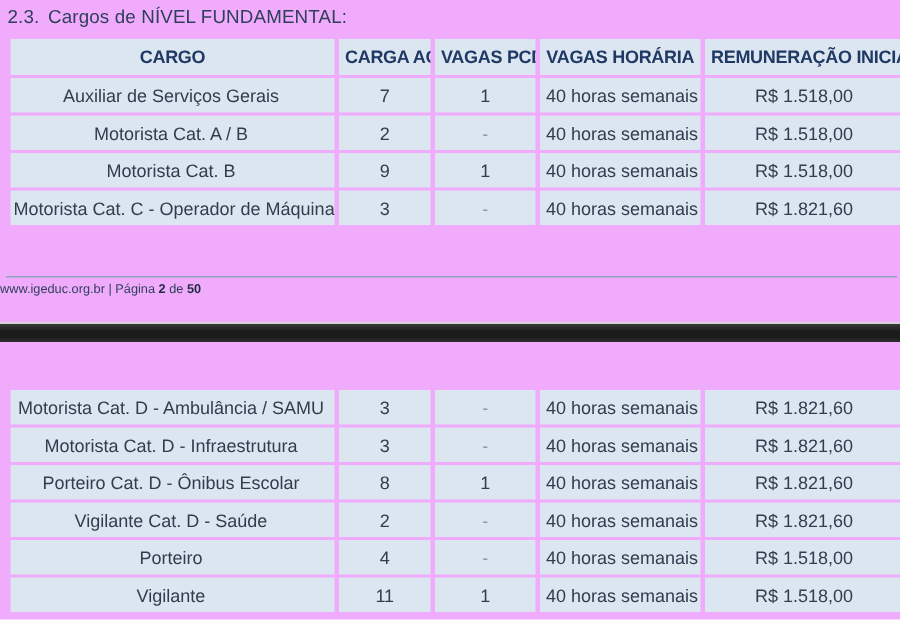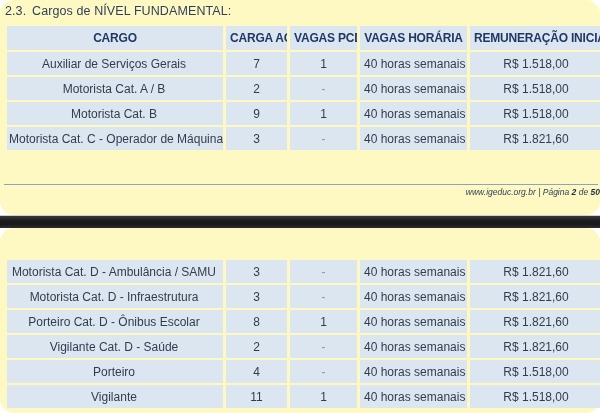--- a/index.html
+++ b/index.html
@@ -1,19 +1,19 @@
 <!DOCTYPE html>
 <html><head>
   <meta charset="utf-8">
   <style>
     * { margin: 0; padding: 0; box-sizing: border-box; }
     html, body { width: 600px; height: 413px; overflow: hidden; background: #ffffff; }
     body { font-family: "Liberation Sans", "DejaVu Sans", sans-serif; color: #2b3c52; position: relative; }
 
-    .page { position: absolute; left: 0; width: 600px; background: #fef9c3; border-radius: 14px; }
+    .page { position: absolute; left: 0; width: 600px; background: #f0abfc; }
     .page-top { top: 0; height: 215px; }
     .page-bottom { top: 228px; height: 185px; }
 
     .section-heading {
       position: absolute; left: 5px; top: 4px;
       font-size: 12.5px; color: #2e3f5a; letter-spacing: 0.1px;
     }
     .section-heading .num { display: inline-block; width: 27px; }
 
     table.jobs {
@@ -46,21 +46,21 @@
     col.c3 { width: 67px; }
     col.c4 { width: 107px; }
     col.c5 { width: 132px; }
 
     .footer-rule {
       position: absolute; left: 4px; width: 594px; top: 184px;
       height: 1px; background: #8ea3bd;
     }
     .footer-text {
       position: absolute; left: 0; width: 600px; top: 187px;
-      text-align: right; font-size: 8.5px; color: #2e3f5a; font-style: italic;
+      text-align: left; font-size: 8.5px; color: #2e3f5a;
     }
     .footer-text b { font-weight: bold; color: #1f2d44; }
 
     .page-break {
       position: absolute; left: 0; top: 215px; width: 600px; height: 13px;
       background: linear-gradient(#3a3a3a, #1c1c1c 40%, #1a1a1a 70%, #2e2e2e);
       border-top: 1px solid #cfcfcf;
     }
   </style>
 </head>

